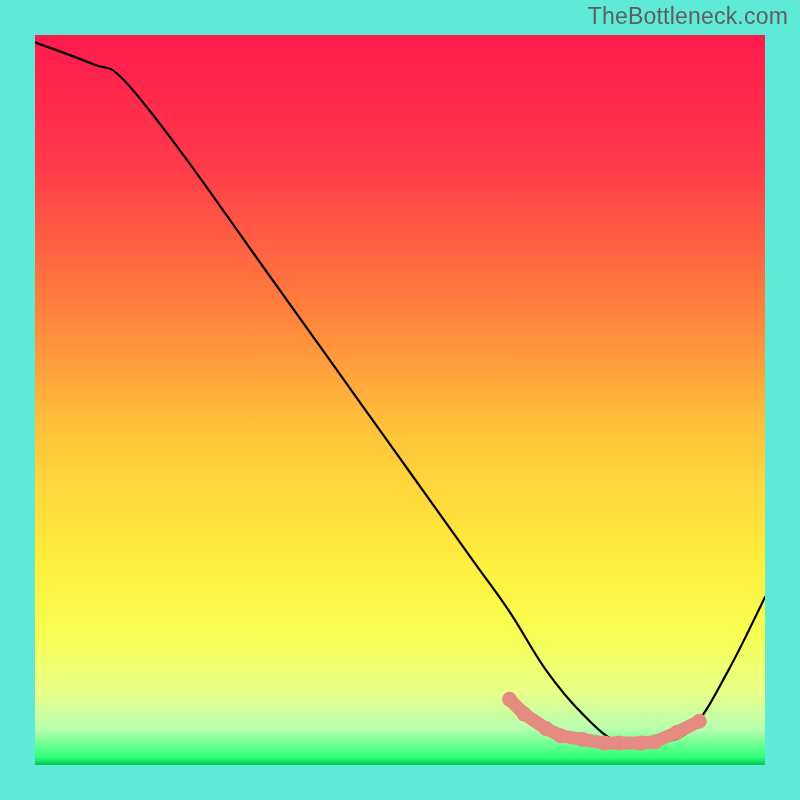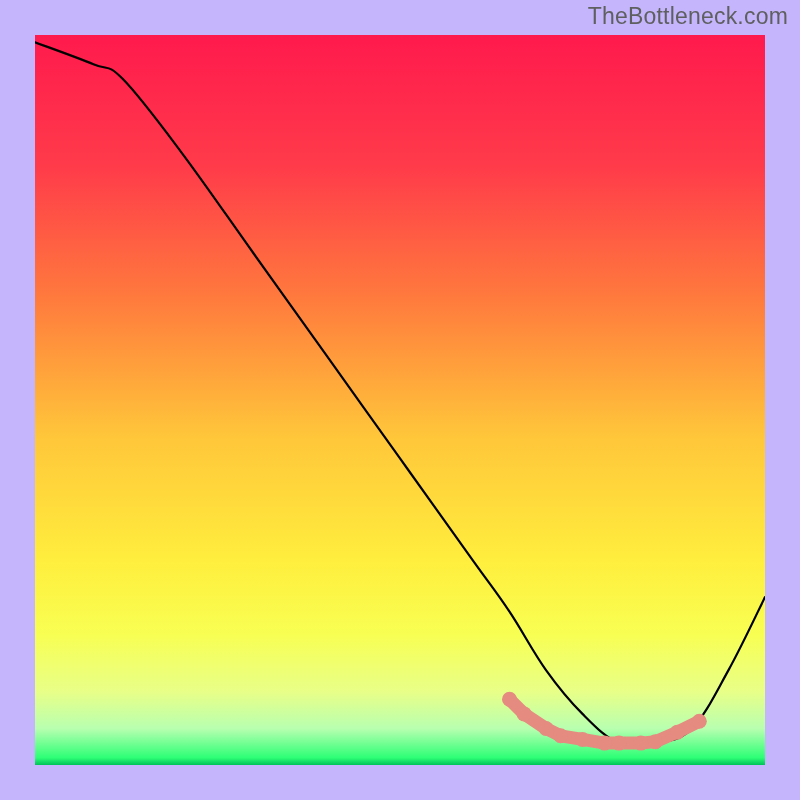--- a/index.html
+++ b/index.html
@@ -1,21 +1,21 @@
 <!DOCTYPE html>
 <html><head>
   <meta charset="utf-8">
   <style>
     * { margin: 0; padding: 0; box-sizing: border-box; }
     html, body { width: 800px; height: 800px; background: #000; overflow: hidden; }
     .frame {
       position: relative;
       width: 800px;
       height: 800px;
-      background: #c4b5fd;
+      background: #5eead4;
     }
     .watermark {
       position: absolute;
       top: 3px;
       right: 12px;
       font-family: Arial, Helvetica, sans-serif;
       font-size: 23px;
       font-weight: 500;
       color: #5f5f5f;
       z-index: 5;

